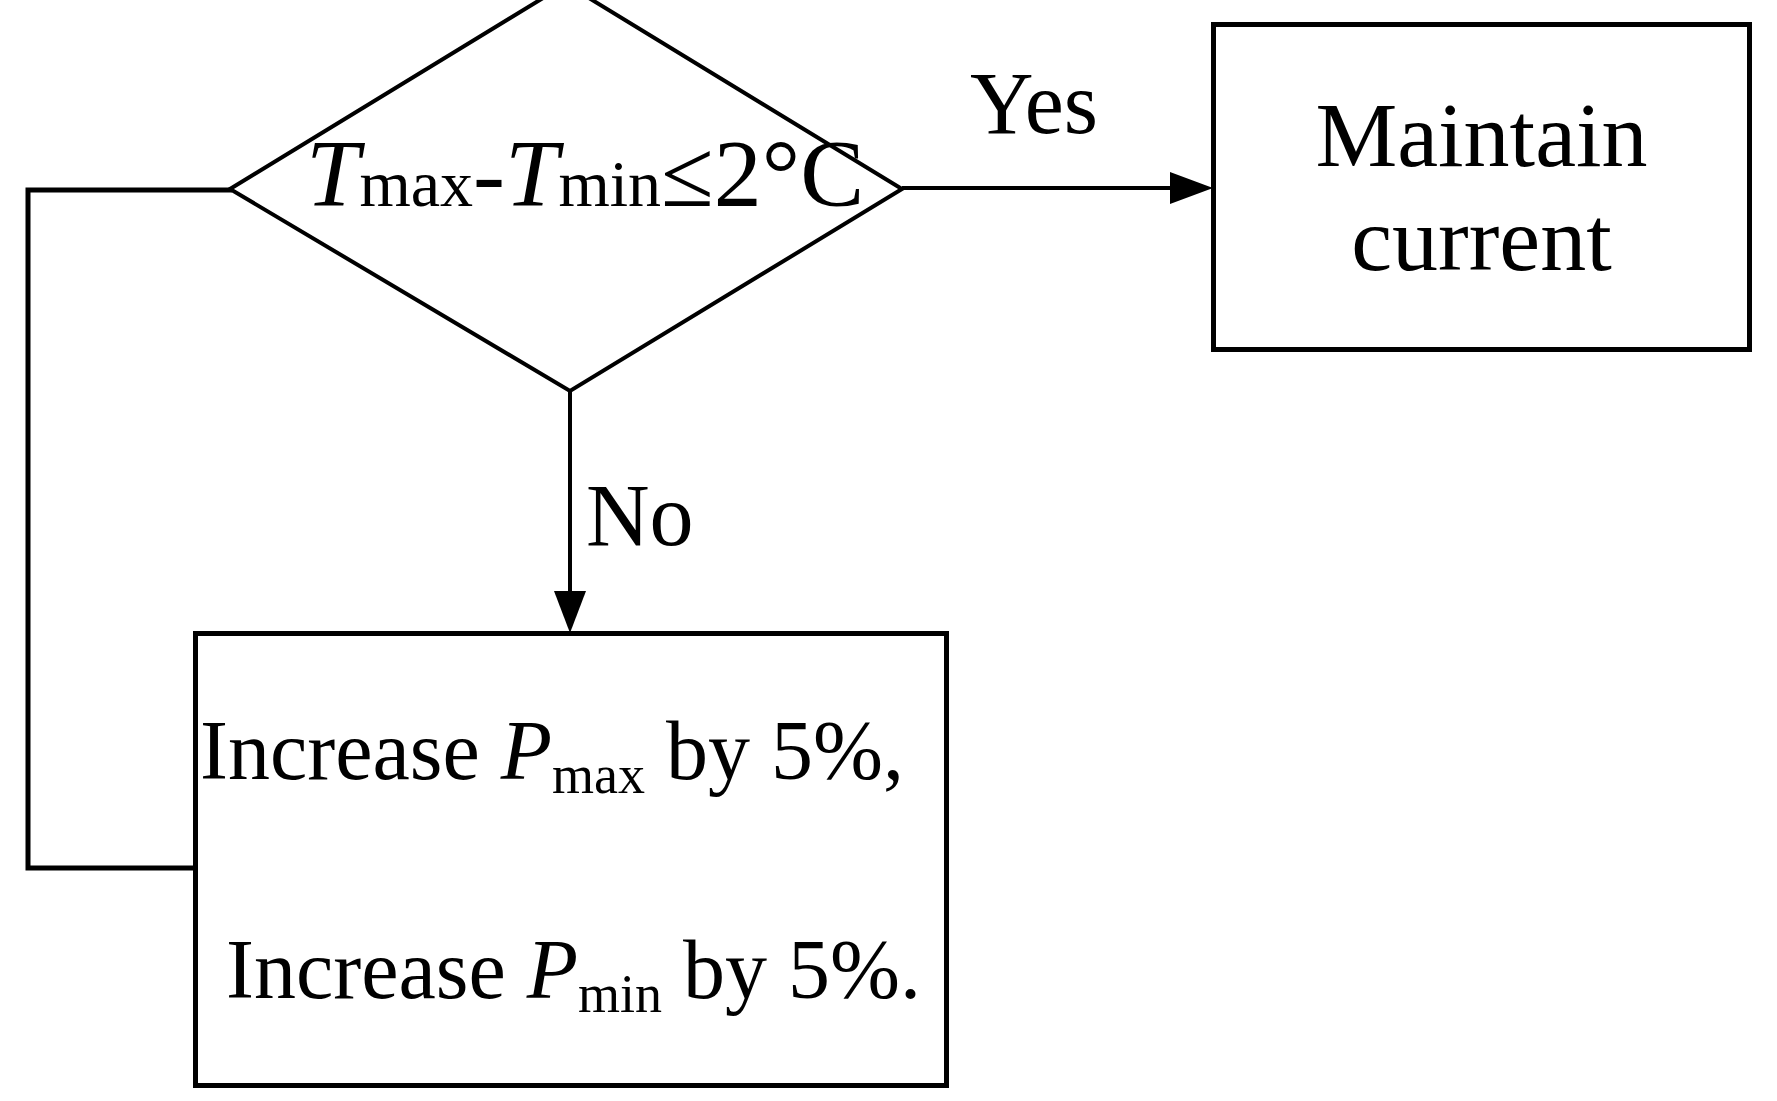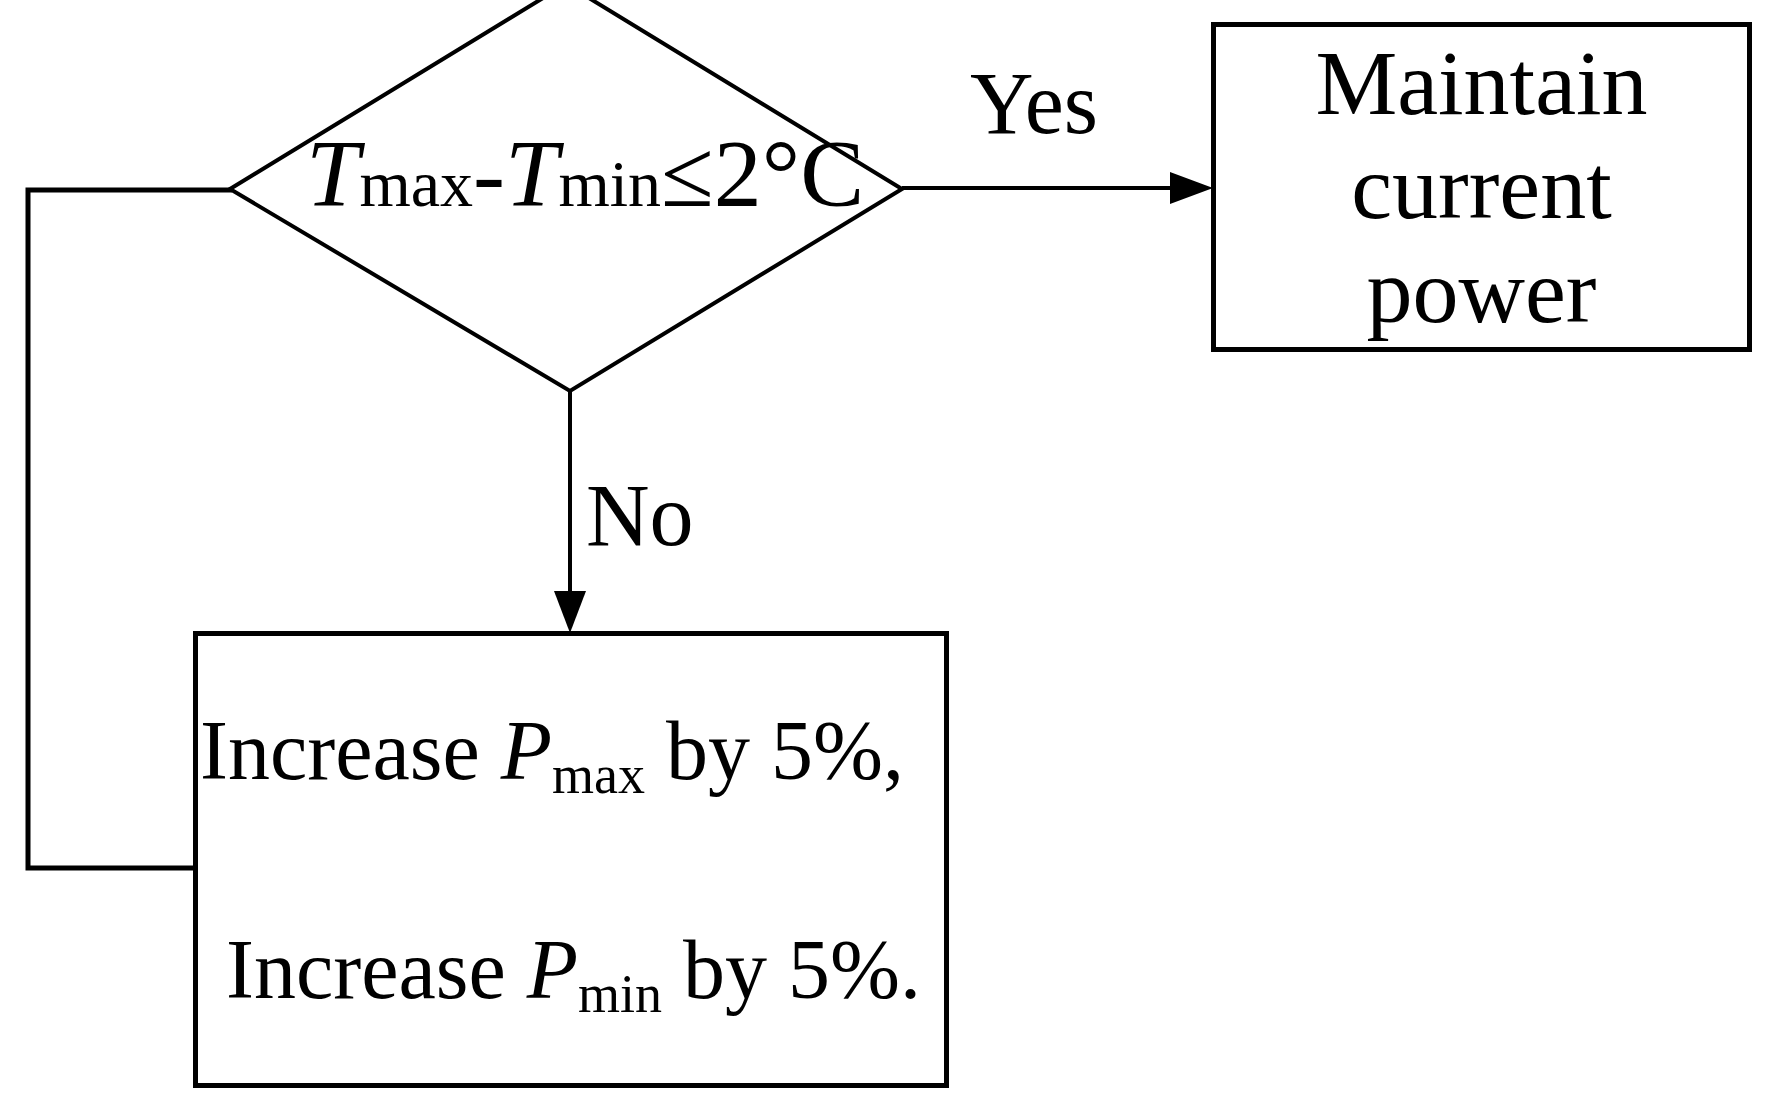--- a/index.html
+++ b/index.html
@@ -103,21 +103,20 @@
   <div id="decision-label">
     <span class="var-italic">T</span><span class="sub-baseline">max</span><span>-</span><span class="var-italic">T</span><span class="sub-baseline">min</span><span>≤</span><span>2</span><span>°C</span>
   </div>
 
   <div id="yes-label" class="edge-label">Yes</div>
   <div id="no-label" class="edge-label">No</div>
 
   <div id="maintain-box" class="flow-box">
     <div>Maintain</div>
     <div>current</div>
-    <div>power</div>
   </div>
 
   <div id="adjust-box" class="flow-box">
     <div id="adjust-line-1" class="adjust-line">
       <span>Increase </span><span class="var-italic">P</span><span class="sub-lowered">max</span><span> by 5%,</span>
     </div>
     <div id="adjust-line-2" class="adjust-line">
       <span>Increase </span><span class="var-italic">P</span><span class="sub-lowered">min</span><span> by 5%.</span>
     </div>
   </div>

